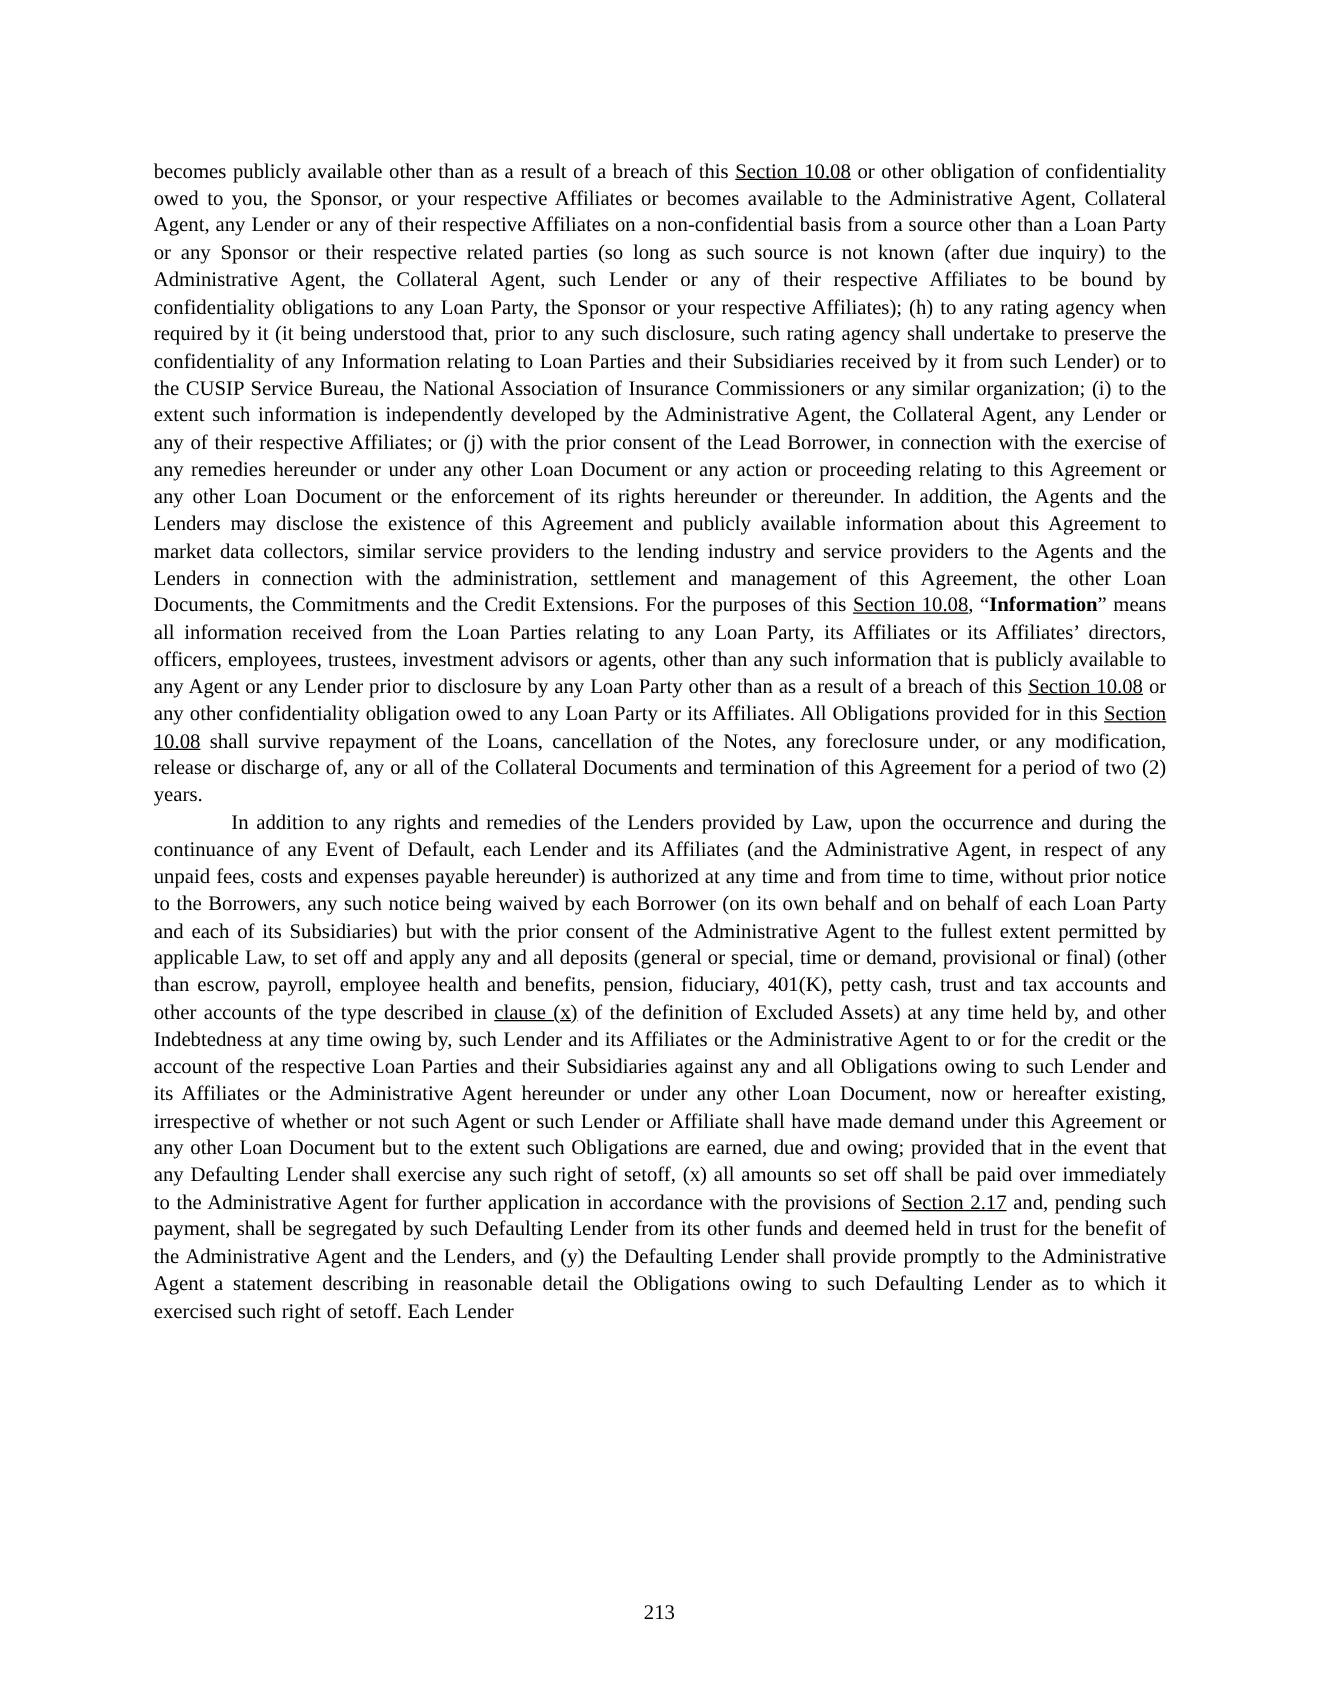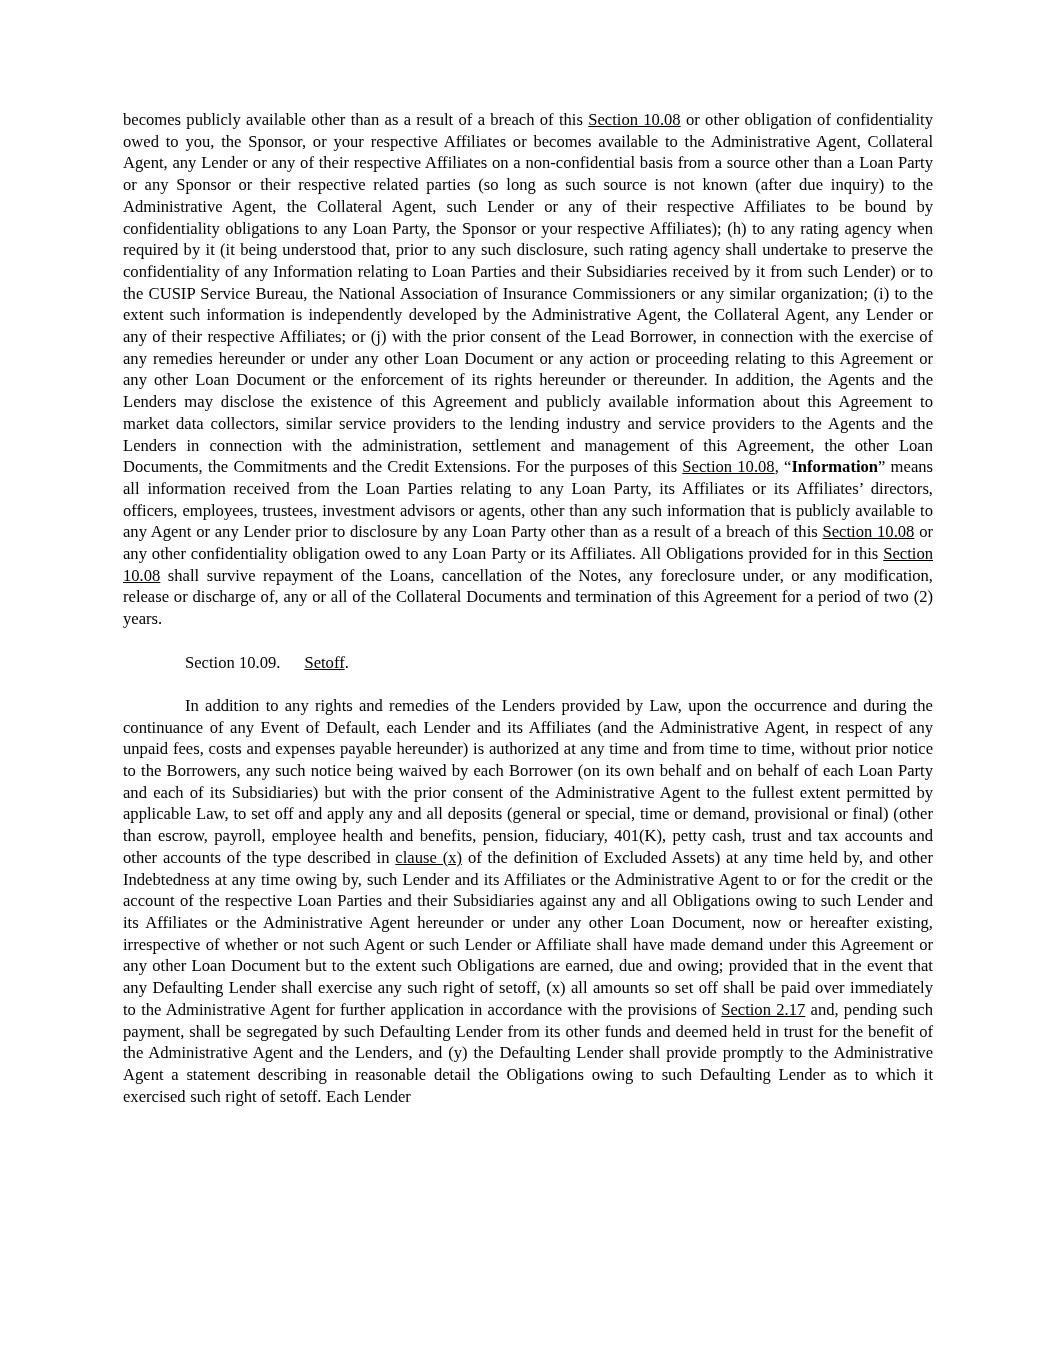--- a/index.html
+++ b/index.html
@@ -13,21 +13,21 @@
   }
   .page {
     position: absolute;
     top: 0; left: 0;
     width: 1055px; height: 1365px;
     background: #ffffff;
   }
   .content {
     position: absolute;
     left: 123px;
-    top: 109px;
+    top: 126px;
     width: 810px;
   }
   .para {
     font-size: 16.6px;
     line-height: 21.7px;
     text-align: justify;
     word-spacing: 0.5px;
   }
   .para.indent { text-indent: 62px; }
   .run-u { text-decoration: underline; }
@@ -55,21 +55,19 @@
   }
 </style>
 </head>
 <body>
 
 <div class="page">
   <div class="content">
 
     <p class="para"><span>becomes publicly available other than as a result of a breach of this </span><span class="run-u">Section 10.08</span><span> or other obligation of confidentiality owed to you, the Sponsor, or your respective Affiliates or becomes available to the Administrative Agent, Collateral Agent, any Lender or any of their respective Affiliates on a non-confidential basis from a source other than a Loan Party or any Sponsor or their respective related parties (so long as such source is not known (after due inquiry) to the Administrative Agent, the Collateral Agent, such Lender or any of their respective Affiliates to be bound by confidentiality obligations to any Loan Party, the Sponsor or your respective Affiliates); (h) to any rating agency when required by it (it being understood that, prior to any such disclosure, such rating agency shall undertake to preserve the confidentiality of any Information relating to Loan Parties and their Subsidiaries received by it from such Lender) or to the CUSIP Service Bureau, the National Association of Insurance Commissioners or any similar organization; (i) to the extent such information is independently developed by the Administrative Agent, the Collateral Agent, any Lender or any of their respective Affiliates; or (j) with the prior consent of the Lead Borrower, in connection with the exercise of any remedies hereunder or under any other Loan Document or any action or proceeding relating to this Agreement or any other Loan Document or the enforcement of its rights hereunder or thereunder.  In addition, the Agents and the Lenders may disclose the existence of this Agreement and publicly available information about this Agreement to market data collectors, similar service providers to the lending industry and service providers to the Agents and the Lenders in connection with the administration, settlement and management of this Agreement, the other Loan Documents, the Commitments and the Credit Extensions. For the purposes of this </span><span class="run-u">Section 10.08</span><span>, “</span><span class="run-b">Information</span><span>” means all information received from the Loan Parties relating to any Loan Party, its Affiliates or its Affiliates’ directors, officers, employees, trustees, investment advisors or agents, other than any such information that is publicly available to any Agent or any Lender prior to disclosure by any Loan Party other than as a result of a breach of this </span><span class="run-u">Section 10.08</span><span> or any other confidentiality obligation owed to any Loan Party or its Affiliates. All Obligations provided for in this </span><span class="run-u">Section 10.08</span><span> shall survive repayment of the Loans, cancellation of the Notes, any foreclosure under, or any modification, release or discharge of, any or all of the Collateral Documents and termination of this Agreement for a period of two (2) years.</span></p>
 
-    <p class="heading">
-      <span>Section 10.09.</span><span class="title">Setoff</span><span>.</span>
-    </p>
 
     <p class="para indent"><span>In addition to any rights and remedies of the Lenders provided by Law, upon the occurrence and during the continuance of any Event of Default, each Lender and its Affiliates (and the Administrative Agent, in respect of any unpaid fees, costs and expenses payable hereunder) is authorized at any time and from time to time, without prior notice to the Borrowers, any such notice being waived by each Borrower (on its own behalf and on behalf of each Loan Party and each of its Subsidiaries) but with the prior consent of the Administrative Agent to the fullest extent permitted by applicable Law, to set off and apply any and all deposits (general or special, time or demand, provisional or final) (other than escrow, payroll, employee health and benefits, pension, fiduciary, 401(K), petty cash, trust and tax accounts and other accounts of the type described in </span><span class="run-u">clause (x)</span><span> of the definition of Excluded Assets) at any time held by, and other Indebtedness at any time owing by, such Lender and its Affiliates or the Administrative Agent to or for the credit or the account of the respective Loan Parties and their Subsidiaries against any and all Obligations owing to such Lender and its Affiliates or the Administrative Agent hereunder or under any other Loan Document, now or hereafter existing, irrespective of whether or not such Agent or such Lender or Affiliate shall have made demand under this Agreement or any other Loan Document but to the extent such Obligations are earned, due and owing; </span><span class="run-i">provided</span><span> that in the event that any Defaulting Lender shall exercise any such right of setoff, (x) all amounts so set off shall be paid over immediately to the Administrative Agent for further application in accordance with the provisions of </span><span class="run-u">Section 2.17</span><span> and, pending such payment, shall be segregated by such Defaulting Lender from its other funds and deemed held in trust for the benefit of the Administrative Agent and the Lenders, and (y) the Defaulting Lender shall provide promptly to the Administrative Agent a statement describing in reasonable detail the Obligations owing to such Defaulting Lender as to which it exercised such right of setoff.  Each Lender</span></p>
 
   </div>
 
+  <div class="page-number">213</div>
 </div>
 
 </body></html>

